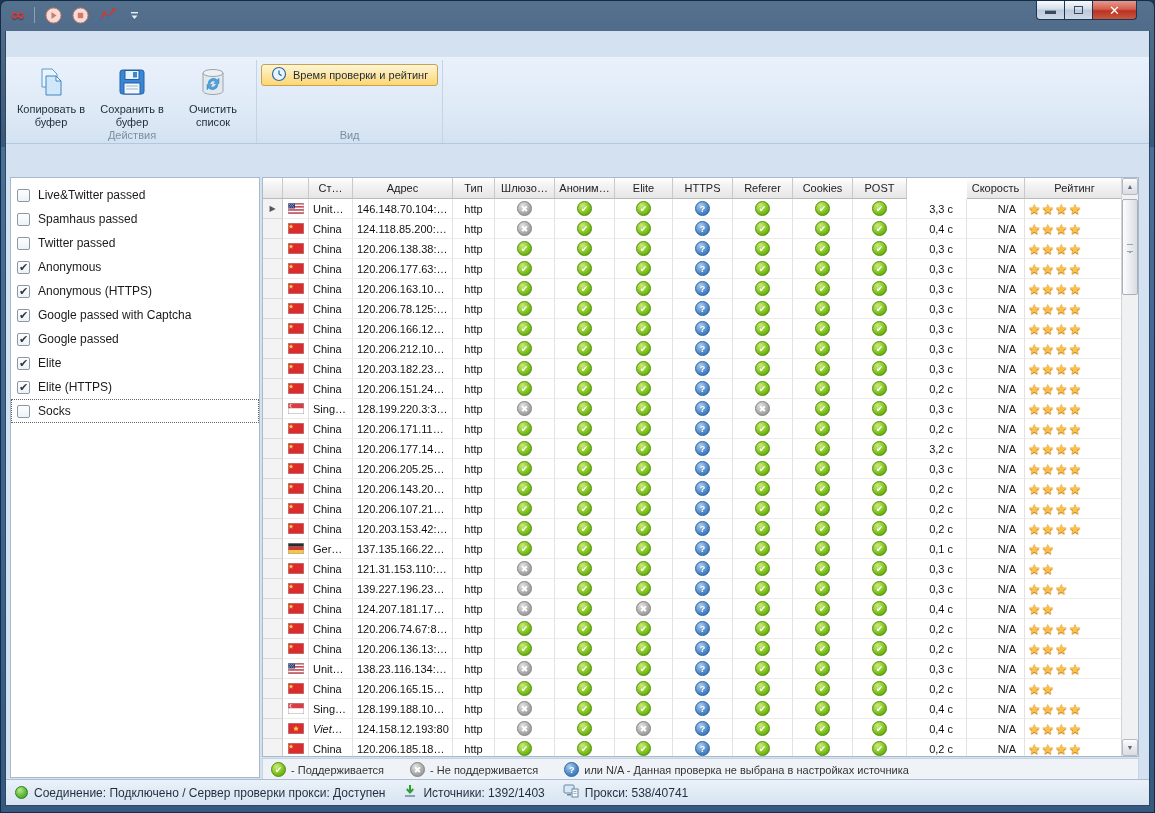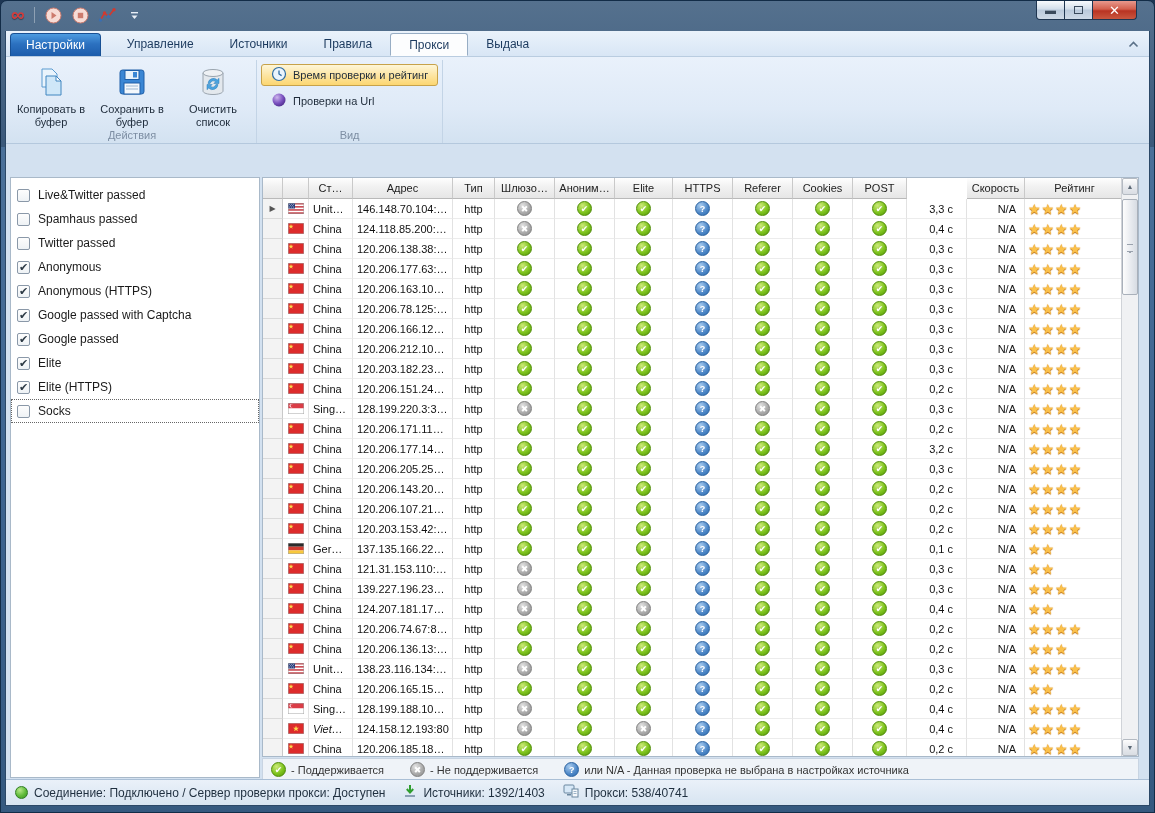--- a/index.html
+++ b/index.html
@@ -177,35 +177,20 @@
       <div class="winbtn max">
           <span></span>
         </div>
       <div class="winbtn close">
           <span style="font-size:13px;">✕</span>
         </div>
     </div>
   </div>
 
   <div class="client">
-    <div class="tabrow">
-      <div class="apptab">Настройки</div>
-      <div id="tabs" style="display:flex;align-items:flex-end;">
-          <div class="tab">Управление</div>
-          <div class="tab">Источники</div>
-          <div class="tab">Правила</div>
-          <div class="tab active">Прокси</div>
-          <div class="tab">Выдача</div>
-        </div>
-      <span class="ribbon-collapse">
-        <svg width="11" height="7" viewBox="0 0 11 7">
-            <path d="M1.5 5.5L5.5 1.5L9.5 5.5" stroke="#5a7188" stroke-width="1.6" fill="none"></path>
-          </svg>
-      </span>
-    </div>
 
     <div class="ribbon" id="ribbon-groups">
         <div class="rgroup">
           <div class="rbuttons">
             <button class="bigbtn">
               <span><svg width="32" height="32" viewBox="0 0 32 32">
                   <path d="M7 3h10l5 5v13H7z" fill="#eaf4fc" stroke="#5b9bd0"></path>
                   <path d="M11 10h10l5 5v14H11z" fill="#cfe7f8" stroke="#4186c0"></path>
                   <path d="M21 10v5h5z" fill="#fff" stroke="#4186c0"></path>
                 </svg></span>
@@ -235,33 +220,20 @@
           <div class="glabel">Действия</div>
         </div>
         <div class="rgroup">
           <div class="rbuttons col">
             <button class="smallbtn active">
               <span><svg width="16" height="16" viewBox="0 0 16 16">
                   <circle cx="8" cy="8" r="6.5" fill="#eaf4fd" stroke="#2e6da4" stroke-width="1.2"></circle>
                   <path d="M8 4.5V8l2.6 1.6" stroke="#2e6da4" stroke-width="1.3" fill="none"></path>
                 </svg></span>
               <span class="blabel">Время проверки и рейтинг</span>
-            </button>
-            <button class="smallbtn">
-              <span><svg width="16" height="16" viewBox="0 0 16 16">
-                  <defs>
-                    <radialGradient id="pg" cx="35%" cy="30%" r="75%">
-                      <stop offset="0" stop-color="#cdb6ec"></stop>
-                      <stop offset=".6" stop-color="#7b52c0"></stop>
-                      <stop offset="1" stop-color="#4f2d8e"></stop>
-                    </radialGradient>
-                  </defs>
-                  <circle cx="8" cy="8" r="6.5" fill="url(#pg)"></circle>
-                </svg></span>
-              <span class="blabel">Проверки на Url</span>
             </button>
           </div>
           <div class="glabel">Вид</div>
         </div>
       </div>
 
 
     <div class="main">
       <div class="rules-panel" id="rules-list">
           <div class="rule-item">

